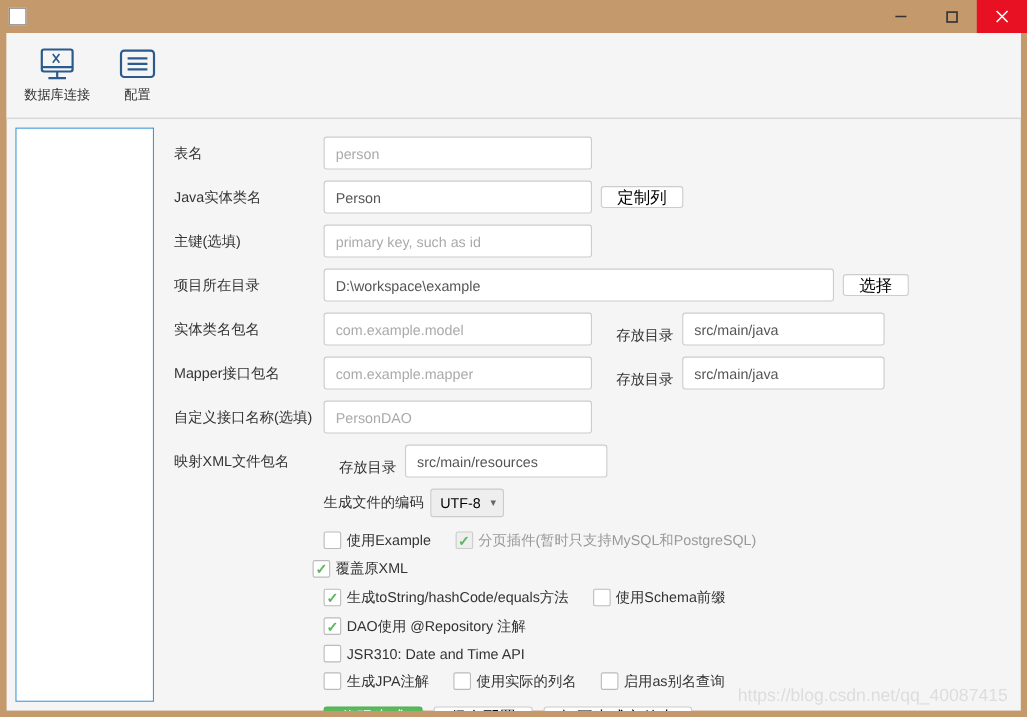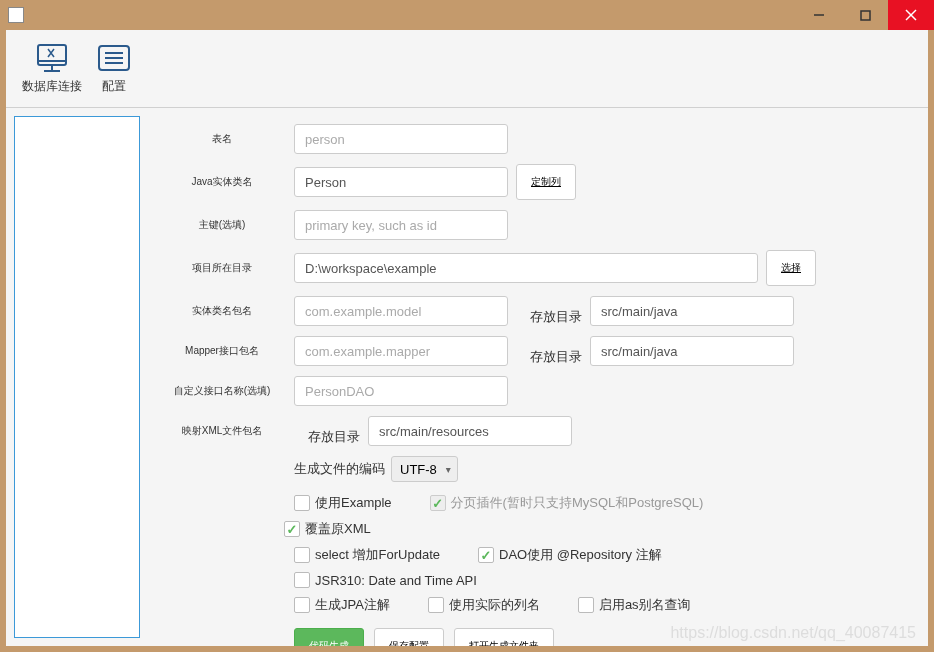--- a/index.html
+++ b/index.html
@@ -45,21 +45,21 @@
       display: flex;
       flex-direction: column;
     }
     .toolbar {
       height: 78px;
       background: #f5f5f5;
       border-bottom: 1px solid #d0d0d0;
       display: flex;
       align-items: center;
       padding-left: 16px;
-      gap: 13px;
+      gap: 24px;
     }
     .tool-item {
       display: flex;
       flex-direction: column;
       align-items: center;
       gap: 4px;
       cursor: pointer;
       color: #2b5a8c;
     }
     .tool-item .tool-label { font-size: 12px; color: #333; }
@@ -85,48 +85,47 @@
       position: relative;
     }
     .form-row {
       display: flex;
       align-items: center;
       margin-bottom: 10px;
       gap: 8px;
     }
     .form-label {
       flex: 0 0 128px;
-      text-align: center;
+      text-align: left;
       color: #333;
-      font-size: 10px;
+      font-size: 13px;
     }
     .text-input {
       height: 30px;
       border: 1px solid #ccc;
       border-radius: 3px;
       padding: 0 10px;
       background: #fff;
       color: #555;
       font-size: 13px;
       font-family: inherit;
     }
     .text-input::placeholder { color: #aaa; }
-    .input-md { width: 214px; }
+    .input-md { width: 244px; }
     .input-lg { width: 464px; }
-    .input-sm { width: 204px; }
+    .input-sm { width: 184px; }
     .btn {
-      height: 36px;
+      height: 20px;
       border: 1px solid #ccc;
       border-radius: 3px;
       background: #fff;
       padding: 0 14px;
       cursor: pointer;
-      font-size: 10px;
+      font-size: 15px;
       font-family: inherit;
-      text-decoration: underline;
     }
     .btn-primary {
       background: #5cb85c;
       border-color: #4cae4c;
       color: #fff;
     }
     .gap-label {
       width: 66px;
       text-align: right;
       color: #333;
@@ -156,21 +155,21 @@
       position: absolute;
       right: 6px;
       color: #666;
       font-size: 10px;
     }
     .checkbox-row {
       margin-left: 136px;
       margin-bottom: 8px;
       display: flex;
       align-items: center;
-      gap: 24px;
+      gap: 8px;
       flex-wrap: wrap;
     }
     .cb {
       width: 16px; height: 16px;
       border: 1px solid #bbb;
       border-radius: 2px;
       background: #fff;
       display: inline-flex;
       align-items: center;
       justify-content: center;
@@ -326,26 +325,32 @@
         </span>
       </div>
 
       <div class="checkbox-row">
         <span class="cb-group" style="margin-left:-10px">
           <span class="cb checked"></span>
           <span class="cb-label">覆盖原XML</span>
         </span>
       </div>
 
-
-      <div class="checkbox-row">
-        <span class="cb-group">
-          <span class="cb"></span>
-          <span class="cb-label">select 增加ForUpdate</span>
-        </span>
+      <div class="checkbox-row">
+        <span class="cb-group">
+          <span class="cb checked"></span>
+          <span class="cb-label">生成toString/hashCode/equals方法</span>
+        </span>
+        <span class="cb-group">
+          <span class="cb"></span>
+          <span class="cb-label">使用Schema前缀</span>
+        </span>
+      </div>
+
+      <div class="checkbox-row">
         <span class="cb-group">
           <span class="cb checked"></span>
           <span class="cb-label">DAO使用 @Repository 注解</span>
         </span>
       </div>
 
       <div class="checkbox-row">
         <span class="cb-group">
           <span class="cb"></span>
           <span class="cb-label">JSR310: Date and Time API</span>

